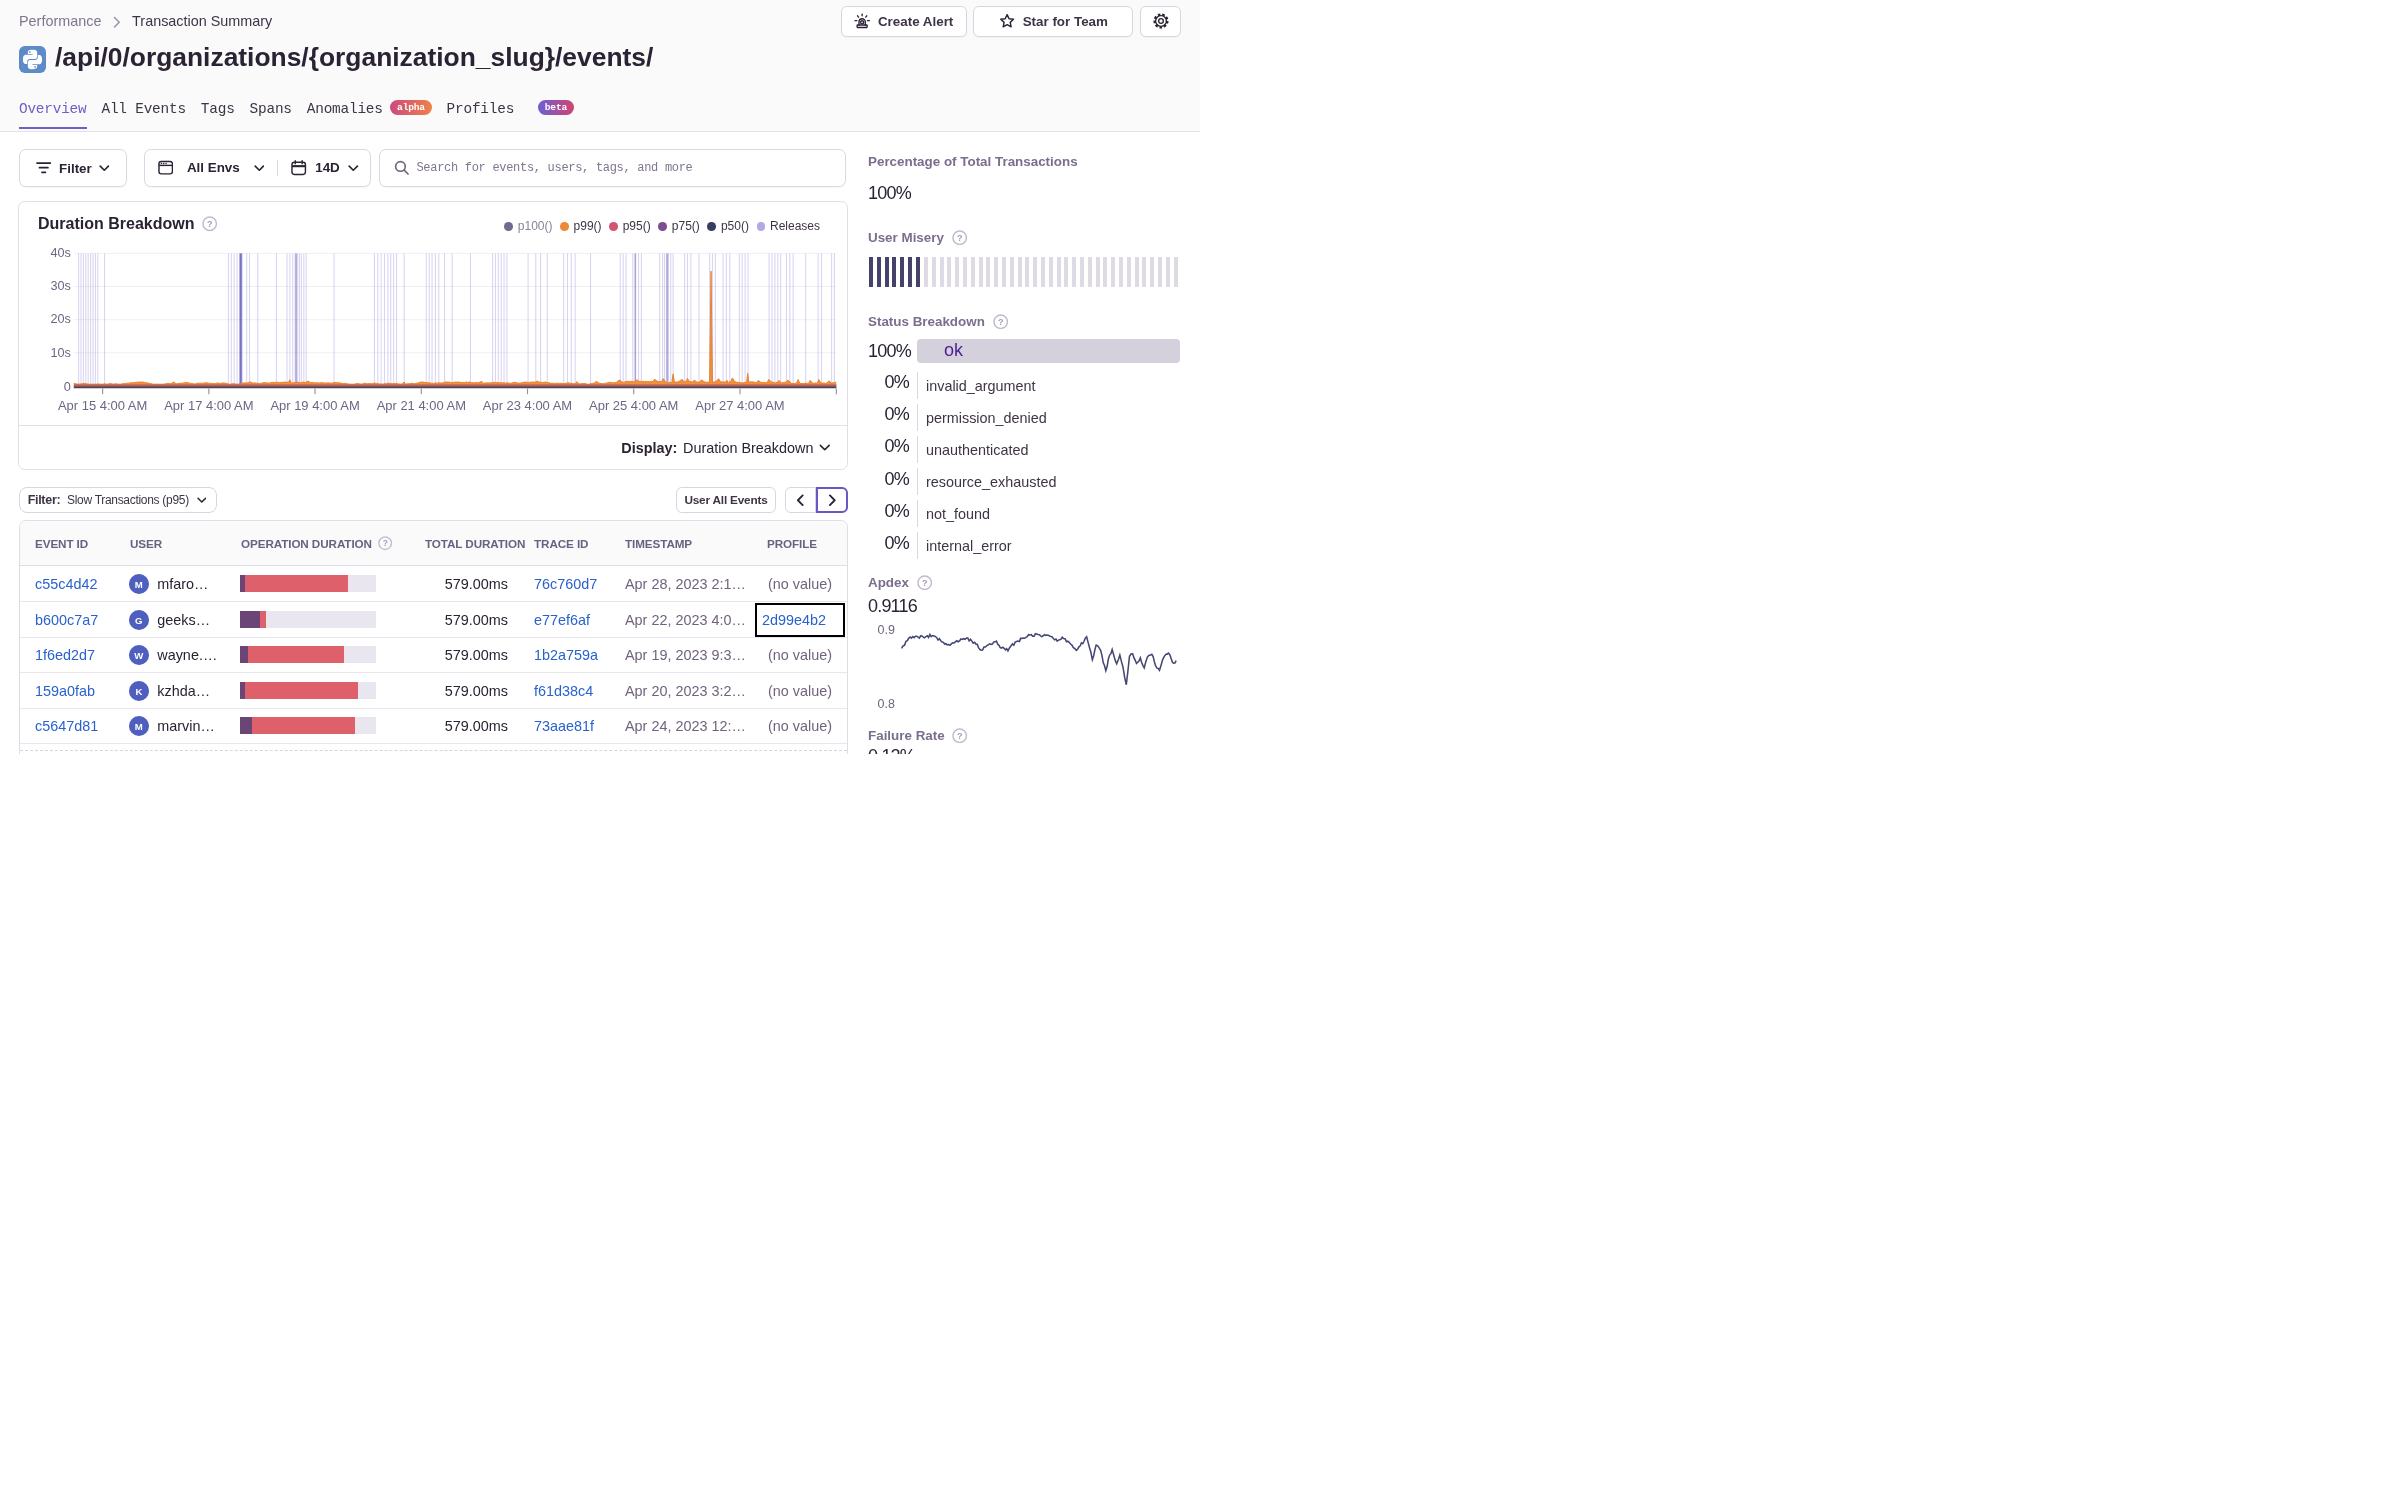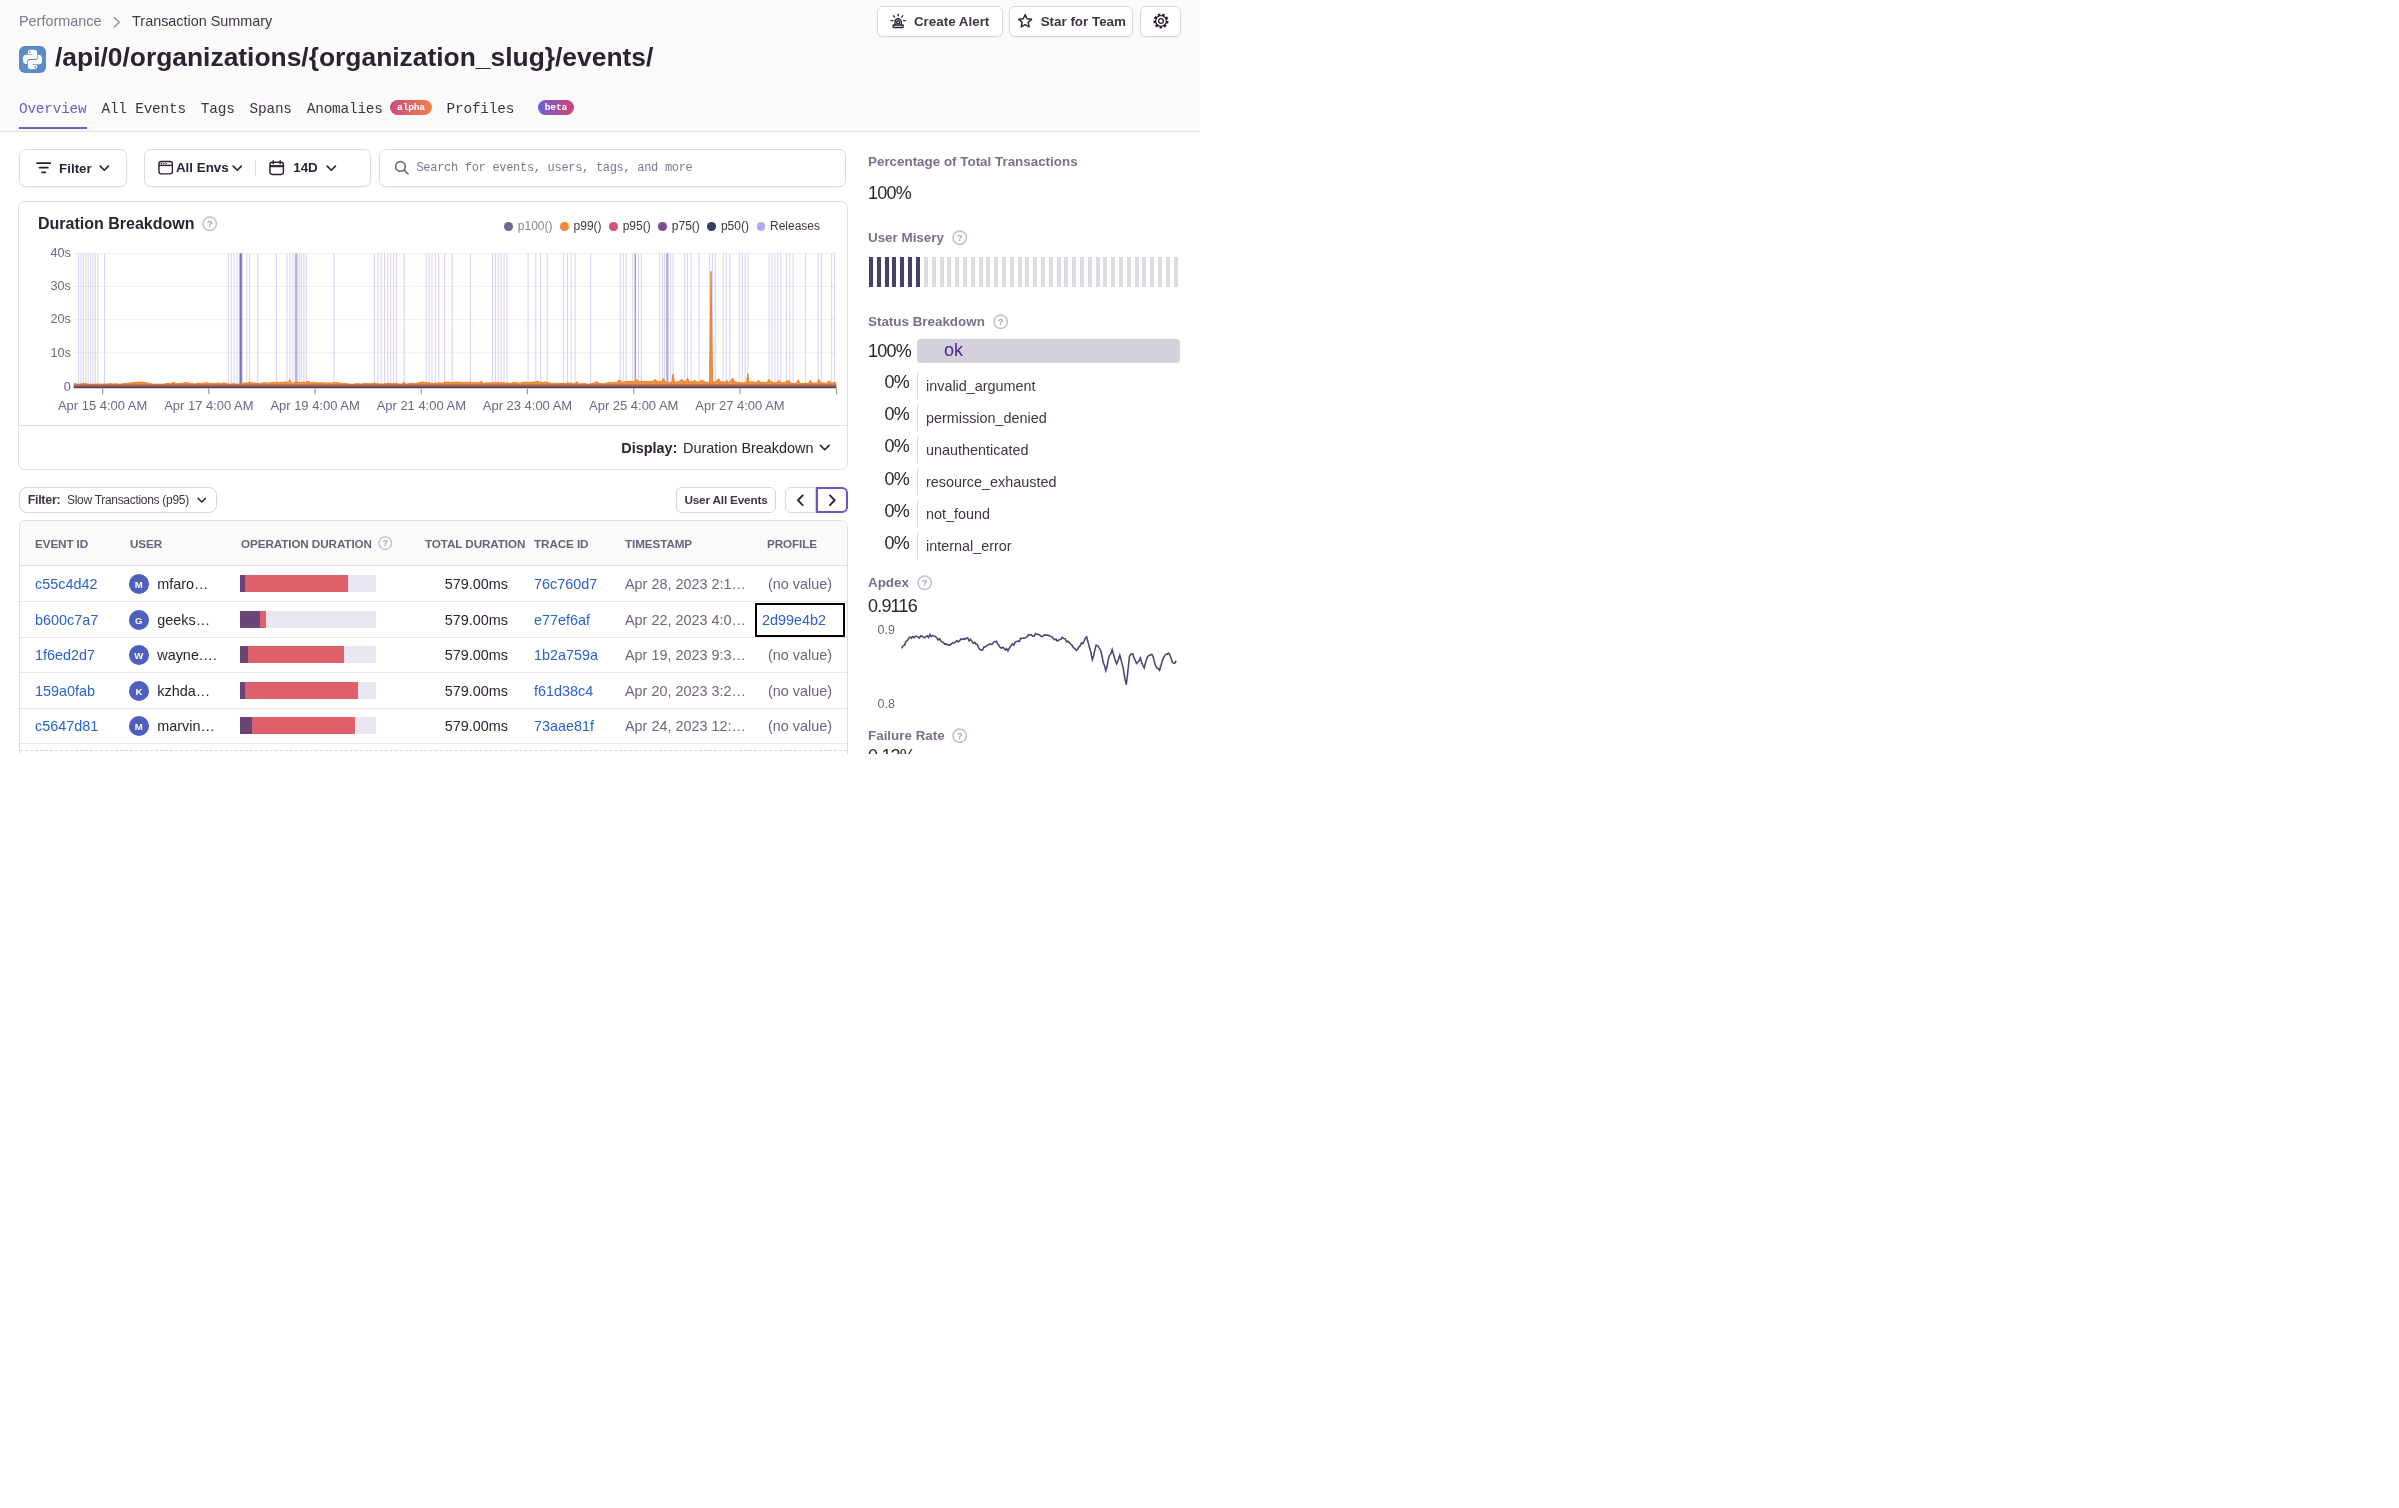--- a/index.html
+++ b/index.html
@@ -67,21 +67,21 @@
   <div class="topbtns">
     <div class="btn" style="width:126px">
       <svg width="16.3" height="16.3" viewBox="0 0 16 16" fill="none" stroke="#2b2233" stroke-width="1.35" stroke-linecap="round">
           <path d="M4.9 11.8 V8.7 a3.1 3.1 0 0 1 6.2 0 v3.1"></path>
           <rect x="3.1" y="11.8" width="9.8" height="2.4" rx="0.4"></rect>
           <circle cx="8" cy="9.1" r="1.55"></circle>
           <circle cx="8" cy="9.1" r="0.35" fill="#2b2233" stroke="none"></circle>
           <path d="M8 1.1 v1.7 M3.5 2.8 l1 1.2 M12.5 2.8 l-1 1.2 M1 7.5 h1.7 M13.3 7.5 h1.7"></path>
         </svg>
       Create Alert</div>
-    <div class="btn" style="width:124px">
+    <div class="btn" style="width:160px">
       <svg width="16.3" height="16.3" viewBox="0 0 16 16" fill="none" stroke="#2b2233" stroke-width="1.4" stroke-linejoin="round">
           <path d="M8 1.6 L9.9 5.7 L14.3 6.2 L11 9.2 L11.9 13.6 L8 11.4 L4.1 13.6 L5 9.2 L1.7 6.2 L6.1 5.7 Z"></path>
         </svg>
       Star for Team</div>
     <div class="btn" style="width:41px">
       <svg width="18" height="18" viewBox="0 0 20 20" fill="none" stroke="#2b2233">
           <circle cx="10" cy="10" r="7.1" stroke-width="2.6" stroke-dasharray="2.8 2.05"></circle>
           <circle cx="10" cy="10" r="6" stroke-width="1.5"></circle>
           <circle cx="10" cy="10" r="2.6" stroke-width="1.5"></circle>
         </svg>
@@ -106,21 +106,21 @@
 <div class="ctl" style="left:19px;width:108px;justify-content:center;gap:7.7px">
   <svg width="15.4" height="13.4" viewBox="0 0 16 14" stroke="#2b2233" stroke-width="1.8" stroke-linecap="round">
       <path d="M1 2.2 h14 M3.6 7 h8.8 M6.2 11.8 h3.6"></path>
     </svg>
   <b>Filter</b>
   <svg width="10.6" height="6.7" viewBox="0 0 11 7" fill="none" stroke="#2b2233" stroke-width="1.7" stroke-linecap="round" stroke-linejoin="round">
       <path d="M1.2 1.2 L5.5 5.5 L9.8 1.2"></path>
     </svg>
 </div>
 <div class="ctl" style="left:144px;width:227px">
-  <div style="display:flex;align-items:center;gap:3px;margin-left:12.5px">
+  <div style="display:flex;align-items:center;gap:14px;margin-left:12.5px">
     <svg width="15.4" height="15.4" viewBox="0 0 16 16" fill="none" stroke="#2b2233" stroke-width="1.5">
         <rect x="1" y="1.6" width="14" height="12.8" rx="2.4"></rect>
         <path d="M1 5.6 h14"></path>
         <g fill="#2b2233" stroke="none">
           <circle cx="3.6" cy="3.6" r="0.8"></circle>
           <circle cx="6" cy="3.6" r="0.8"></circle>
           <circle cx="8.4" cy="3.6" r="0.8"></circle>
         </g>
       </svg>
     <b>All Envs</b>

